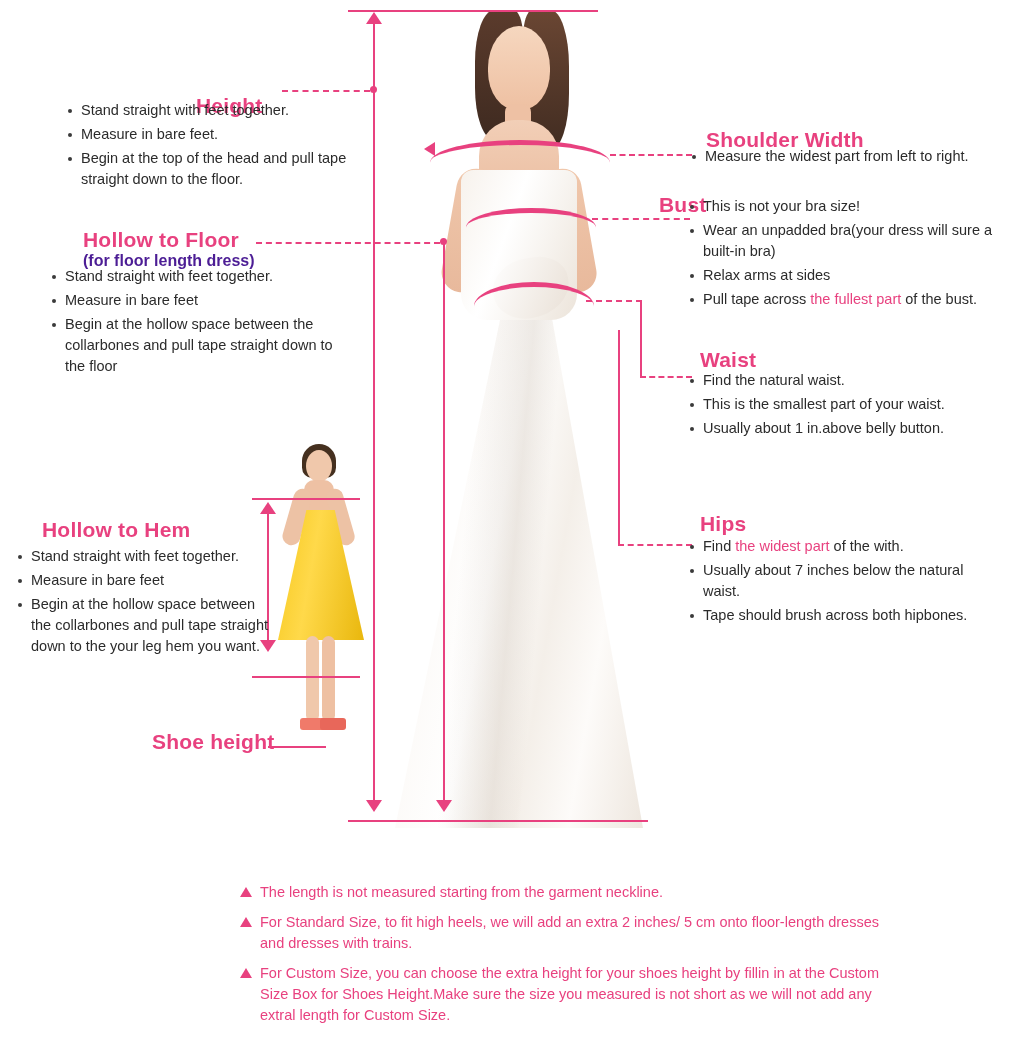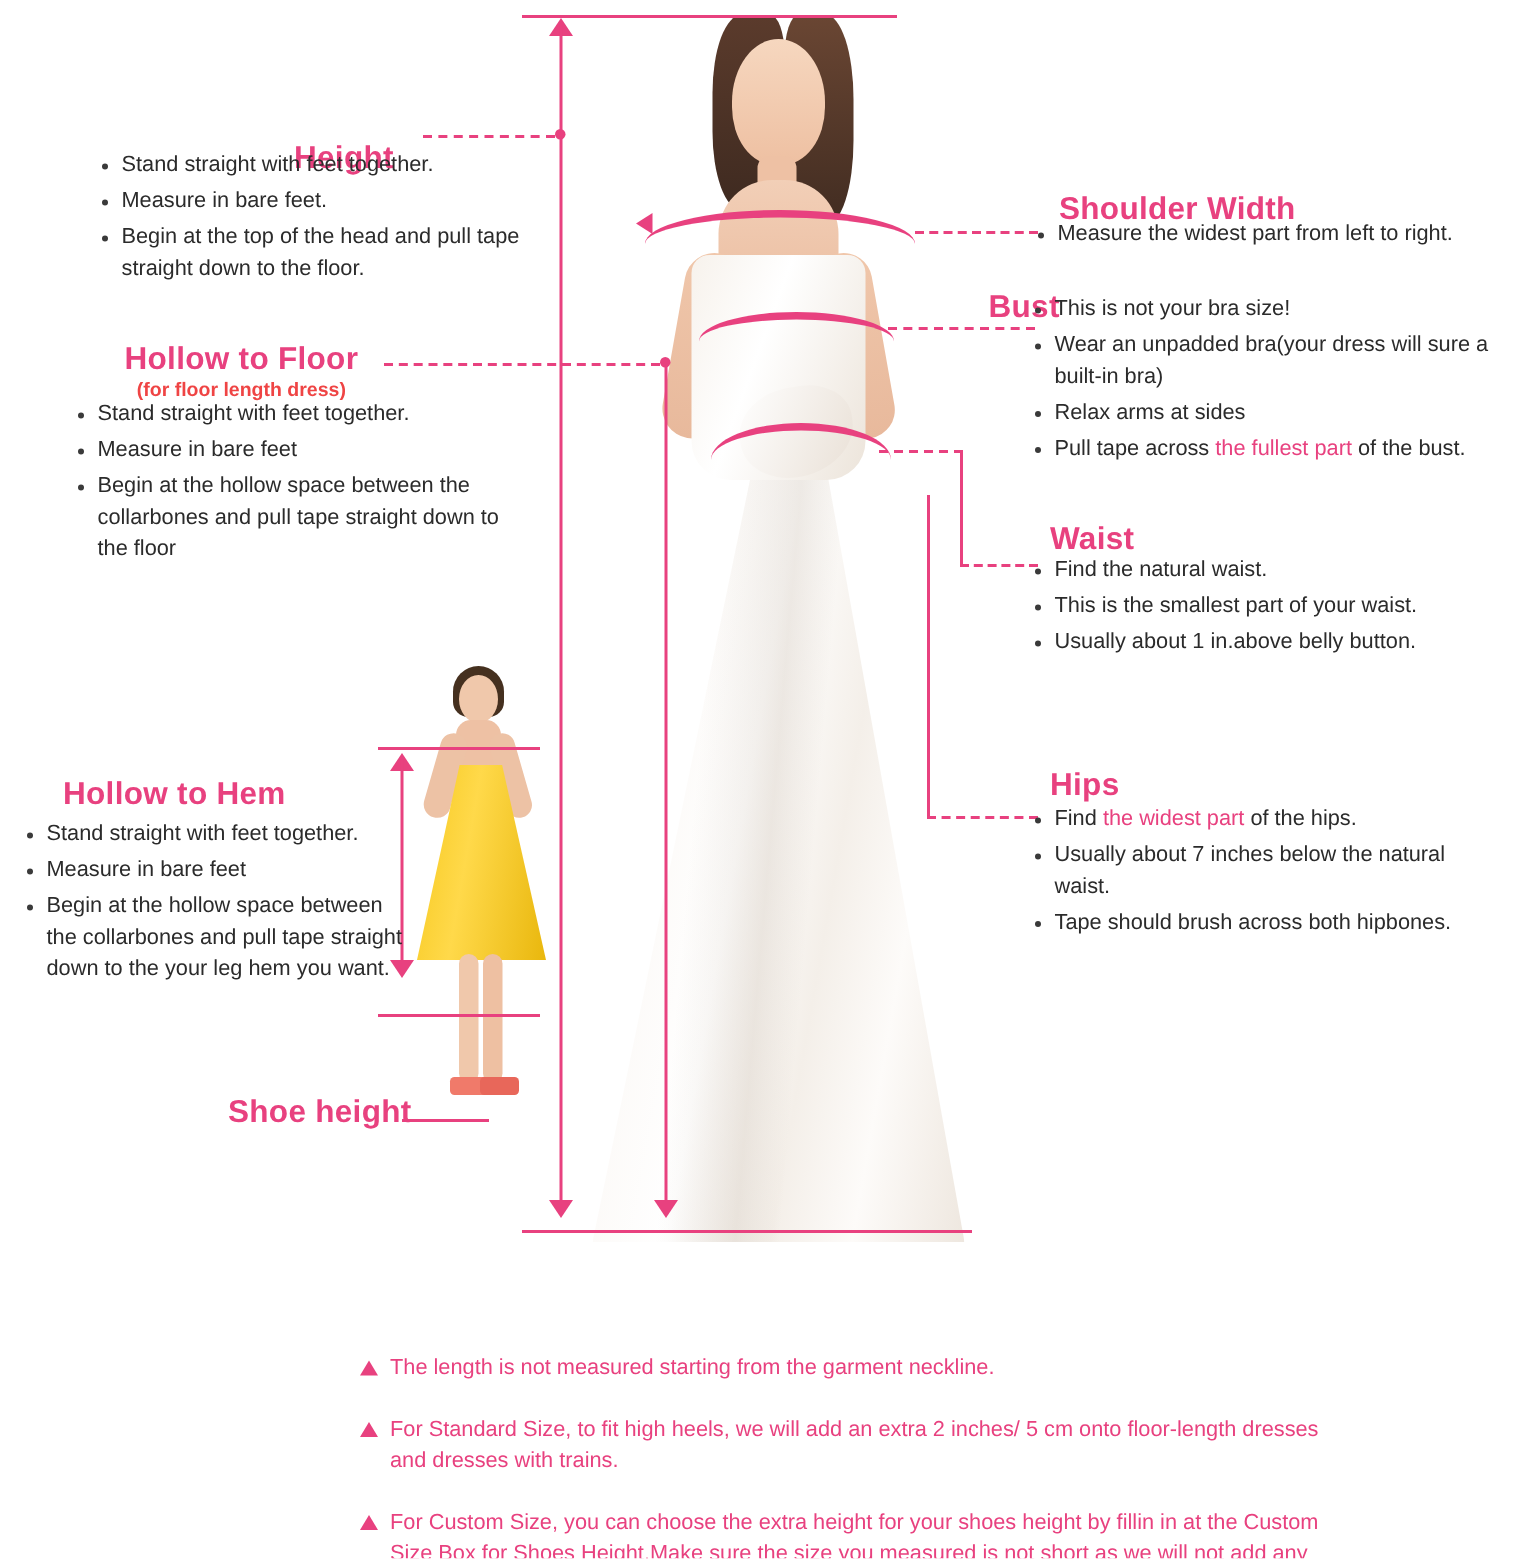--- a/index.html
+++ b/index.html
@@ -21,23 +21,23 @@
 
   
   .heading {
     color: #e8417f;
     font-weight: bold;
     font-size: 21px;
     letter-spacing: .2px;
     white-space: nowrap;
   }
   .subheading {
-    color: #ef4444;
+    color: #4c1d95;
     font-weight: bold;
-    font-size: 13px;
+    font-size: 16px;
     white-space: nowrap;
   }
   .bullets {
     color: #2b2b2b;
     font-size: 14.5px;
     line-height: 1.45;
   }
   .bullets .li {
     position: relative;
     padding-left: 17px;
@@ -58,21 +58,20 @@
   
   .notes {
     color: #e8417f;
     font-size: 14.5px;
     line-height: 1.45;
   }
   .notes .note {
     position: relative;
     padding-left: 20px;
     margin-bottom: 9px;
-    margin-top: 20px;
   }
   .notes .note::before {
     content: "";
     position: absolute;
     left: 0;
     top: 5px;
     width: 0; height: 0;
     border-left: 6px solid transparent;
     border-right: 6px solid transparent;
     border-bottom: 10px solid #e8417f;
@@ -404,21 +403,21 @@
     <div class="li">Find the natural waist.</div>
     <div class="li">This is the smallest part of your waist.</div>
     <div class="li">Usually about 1 in.above belly button.</div>
   </div>
 
   <div class="abs" style="left:700px; top:512px;">
     <div class="heading">Hips</div>
   </div>
   <div class="abs bullets" style="left:686px; top:536px; width:316px;">
     <div class="li">
-      <span>Find </span><span class="pink-word">the widest part</span><span> of the hips.</span>
+      <span>Find </span><span class="pink-word">the widest part</span><span> of the with.</span>
     </div>
     <div class="li">Usually about 7 inches below the natural waist.</div>
     <div class="li">Tape should brush across both hipbones.</div>
   </div>
 
   <div class="abs notes" style="left:240px; top:882px; width:640px;">
     <div class="note">The length is not measured starting from the garment neckline.</div>
     <div class="note">For Standard Size, to fit high heels, we will add an extra 2 inches/ 5  cm onto floor-length dresses and dresses with trains.</div>
     <div class="note">For Custom Size, you can choose the extra height for your shoes height by fillin in at the Custom Size Box for Shoes Height.Make sure the size you measured is not short as we will not add any extral length for Custom Size.</div>
   </div>

